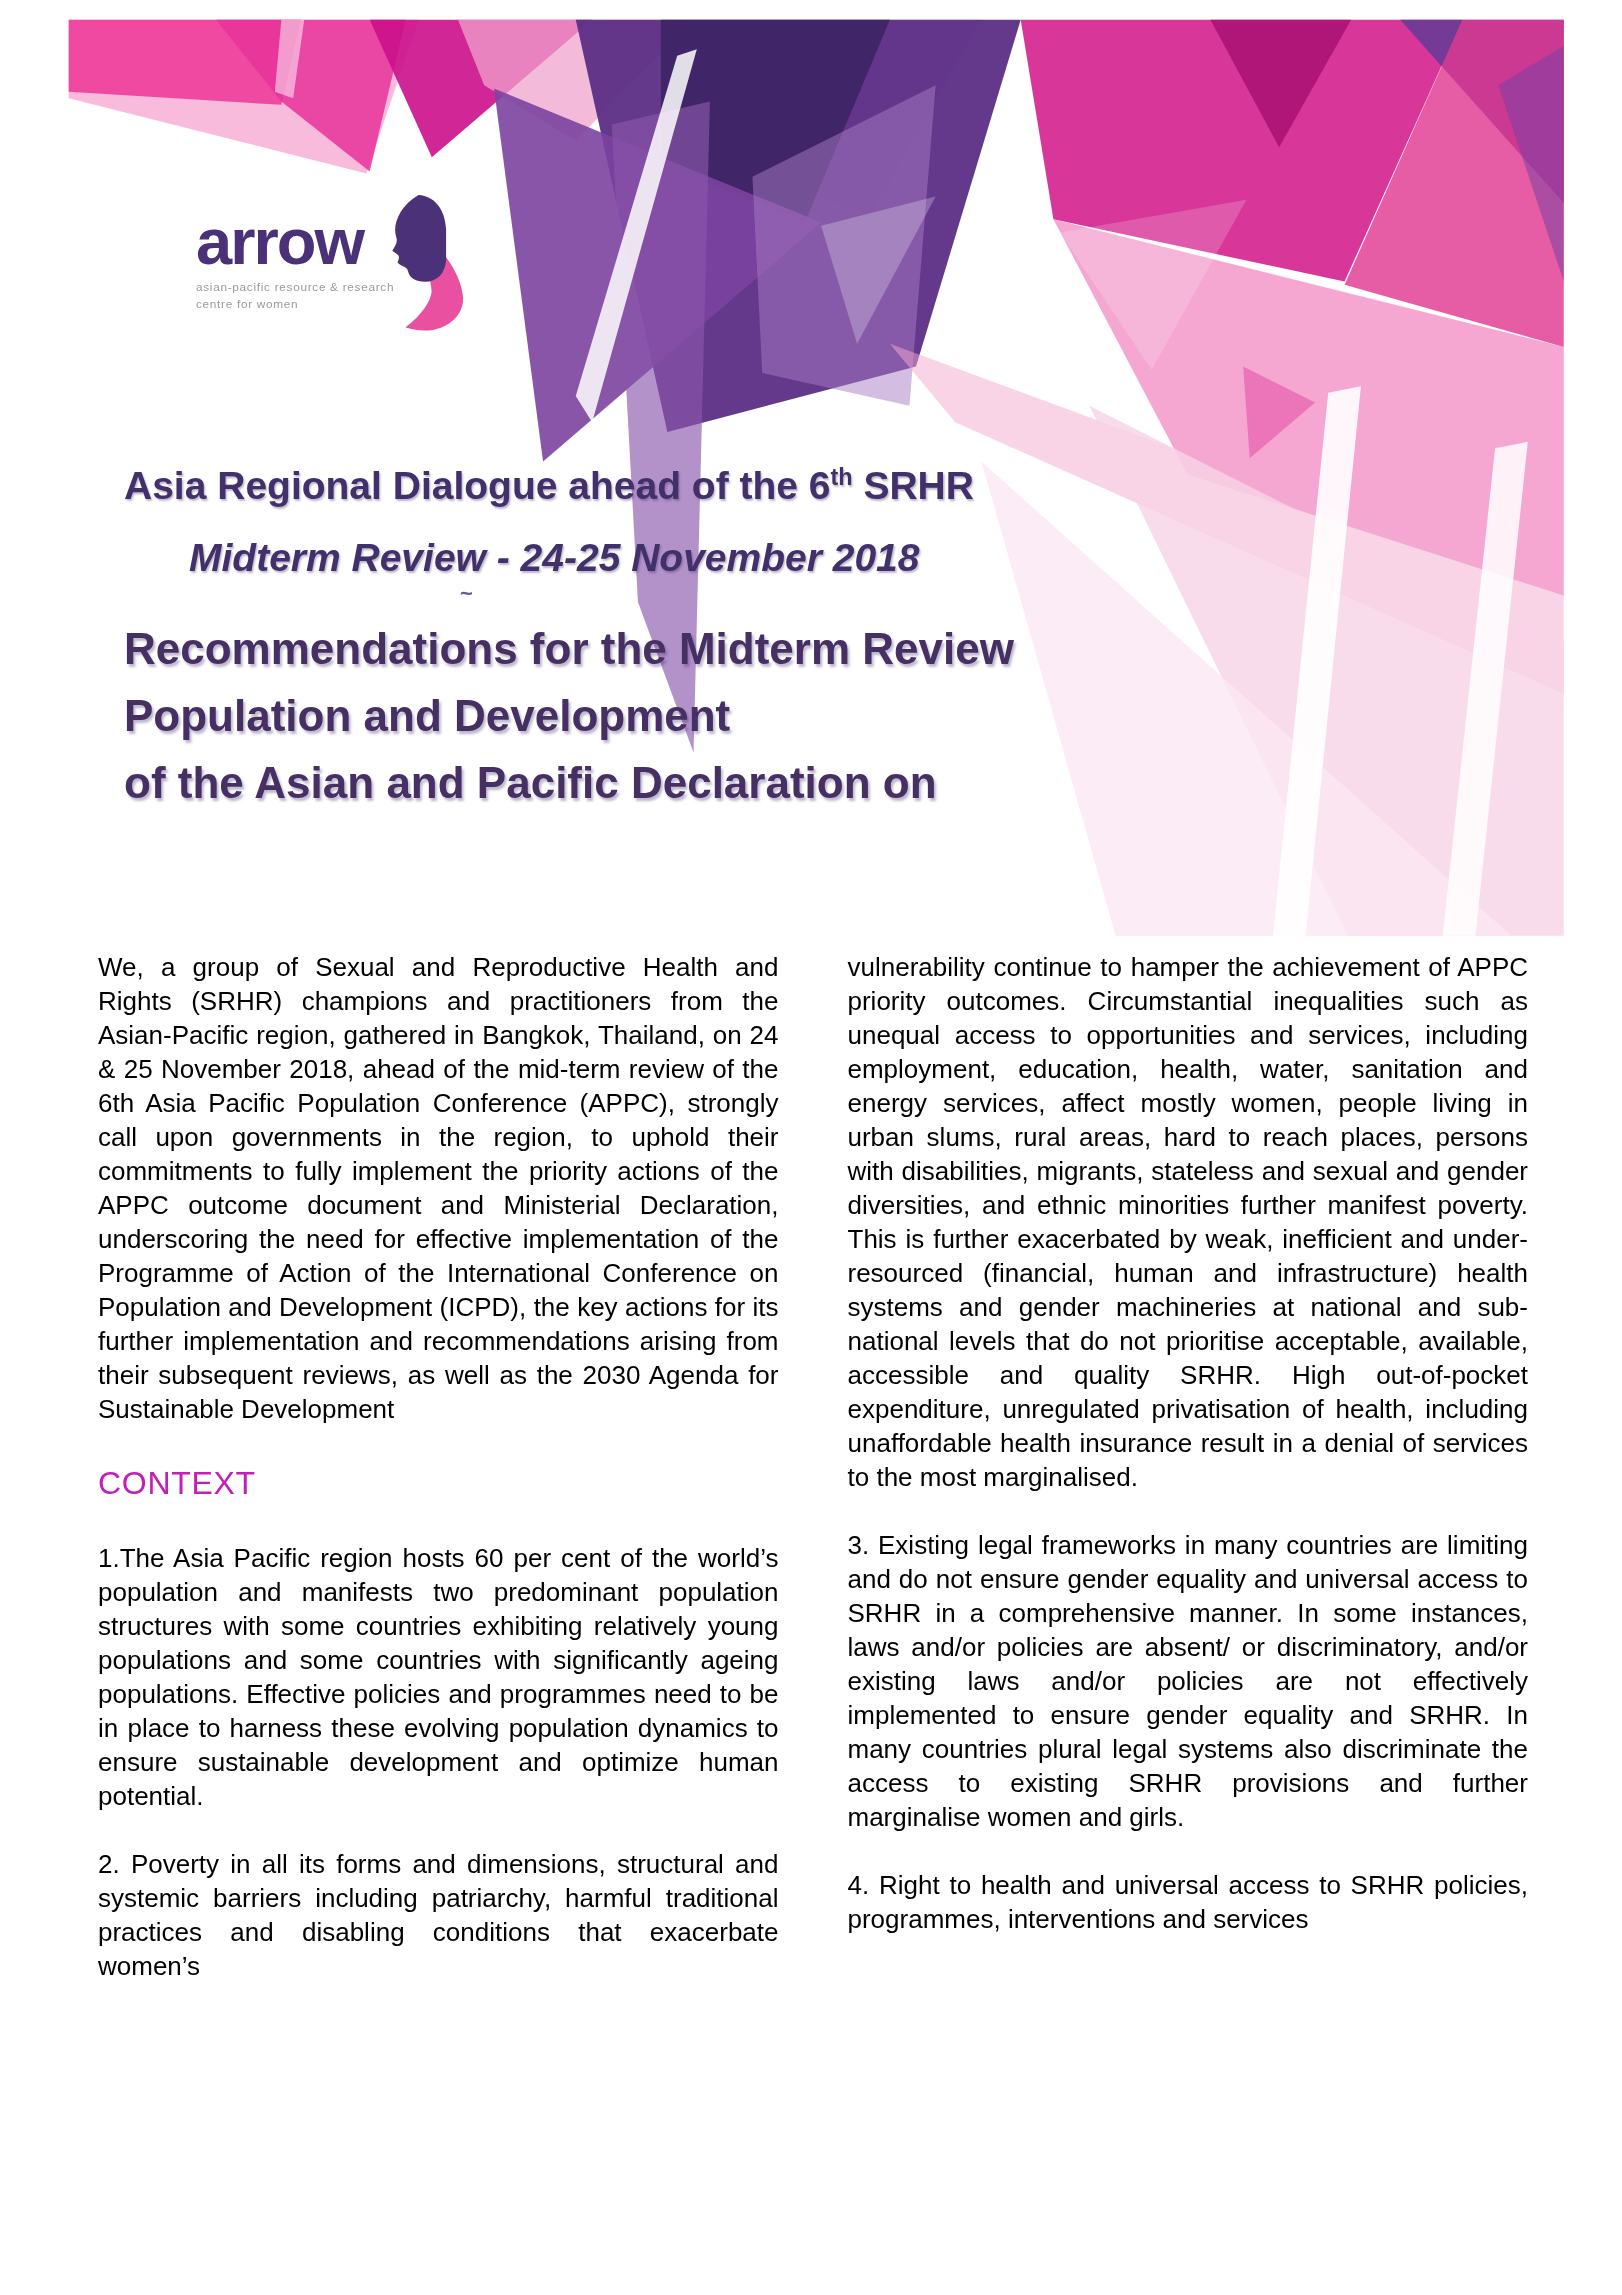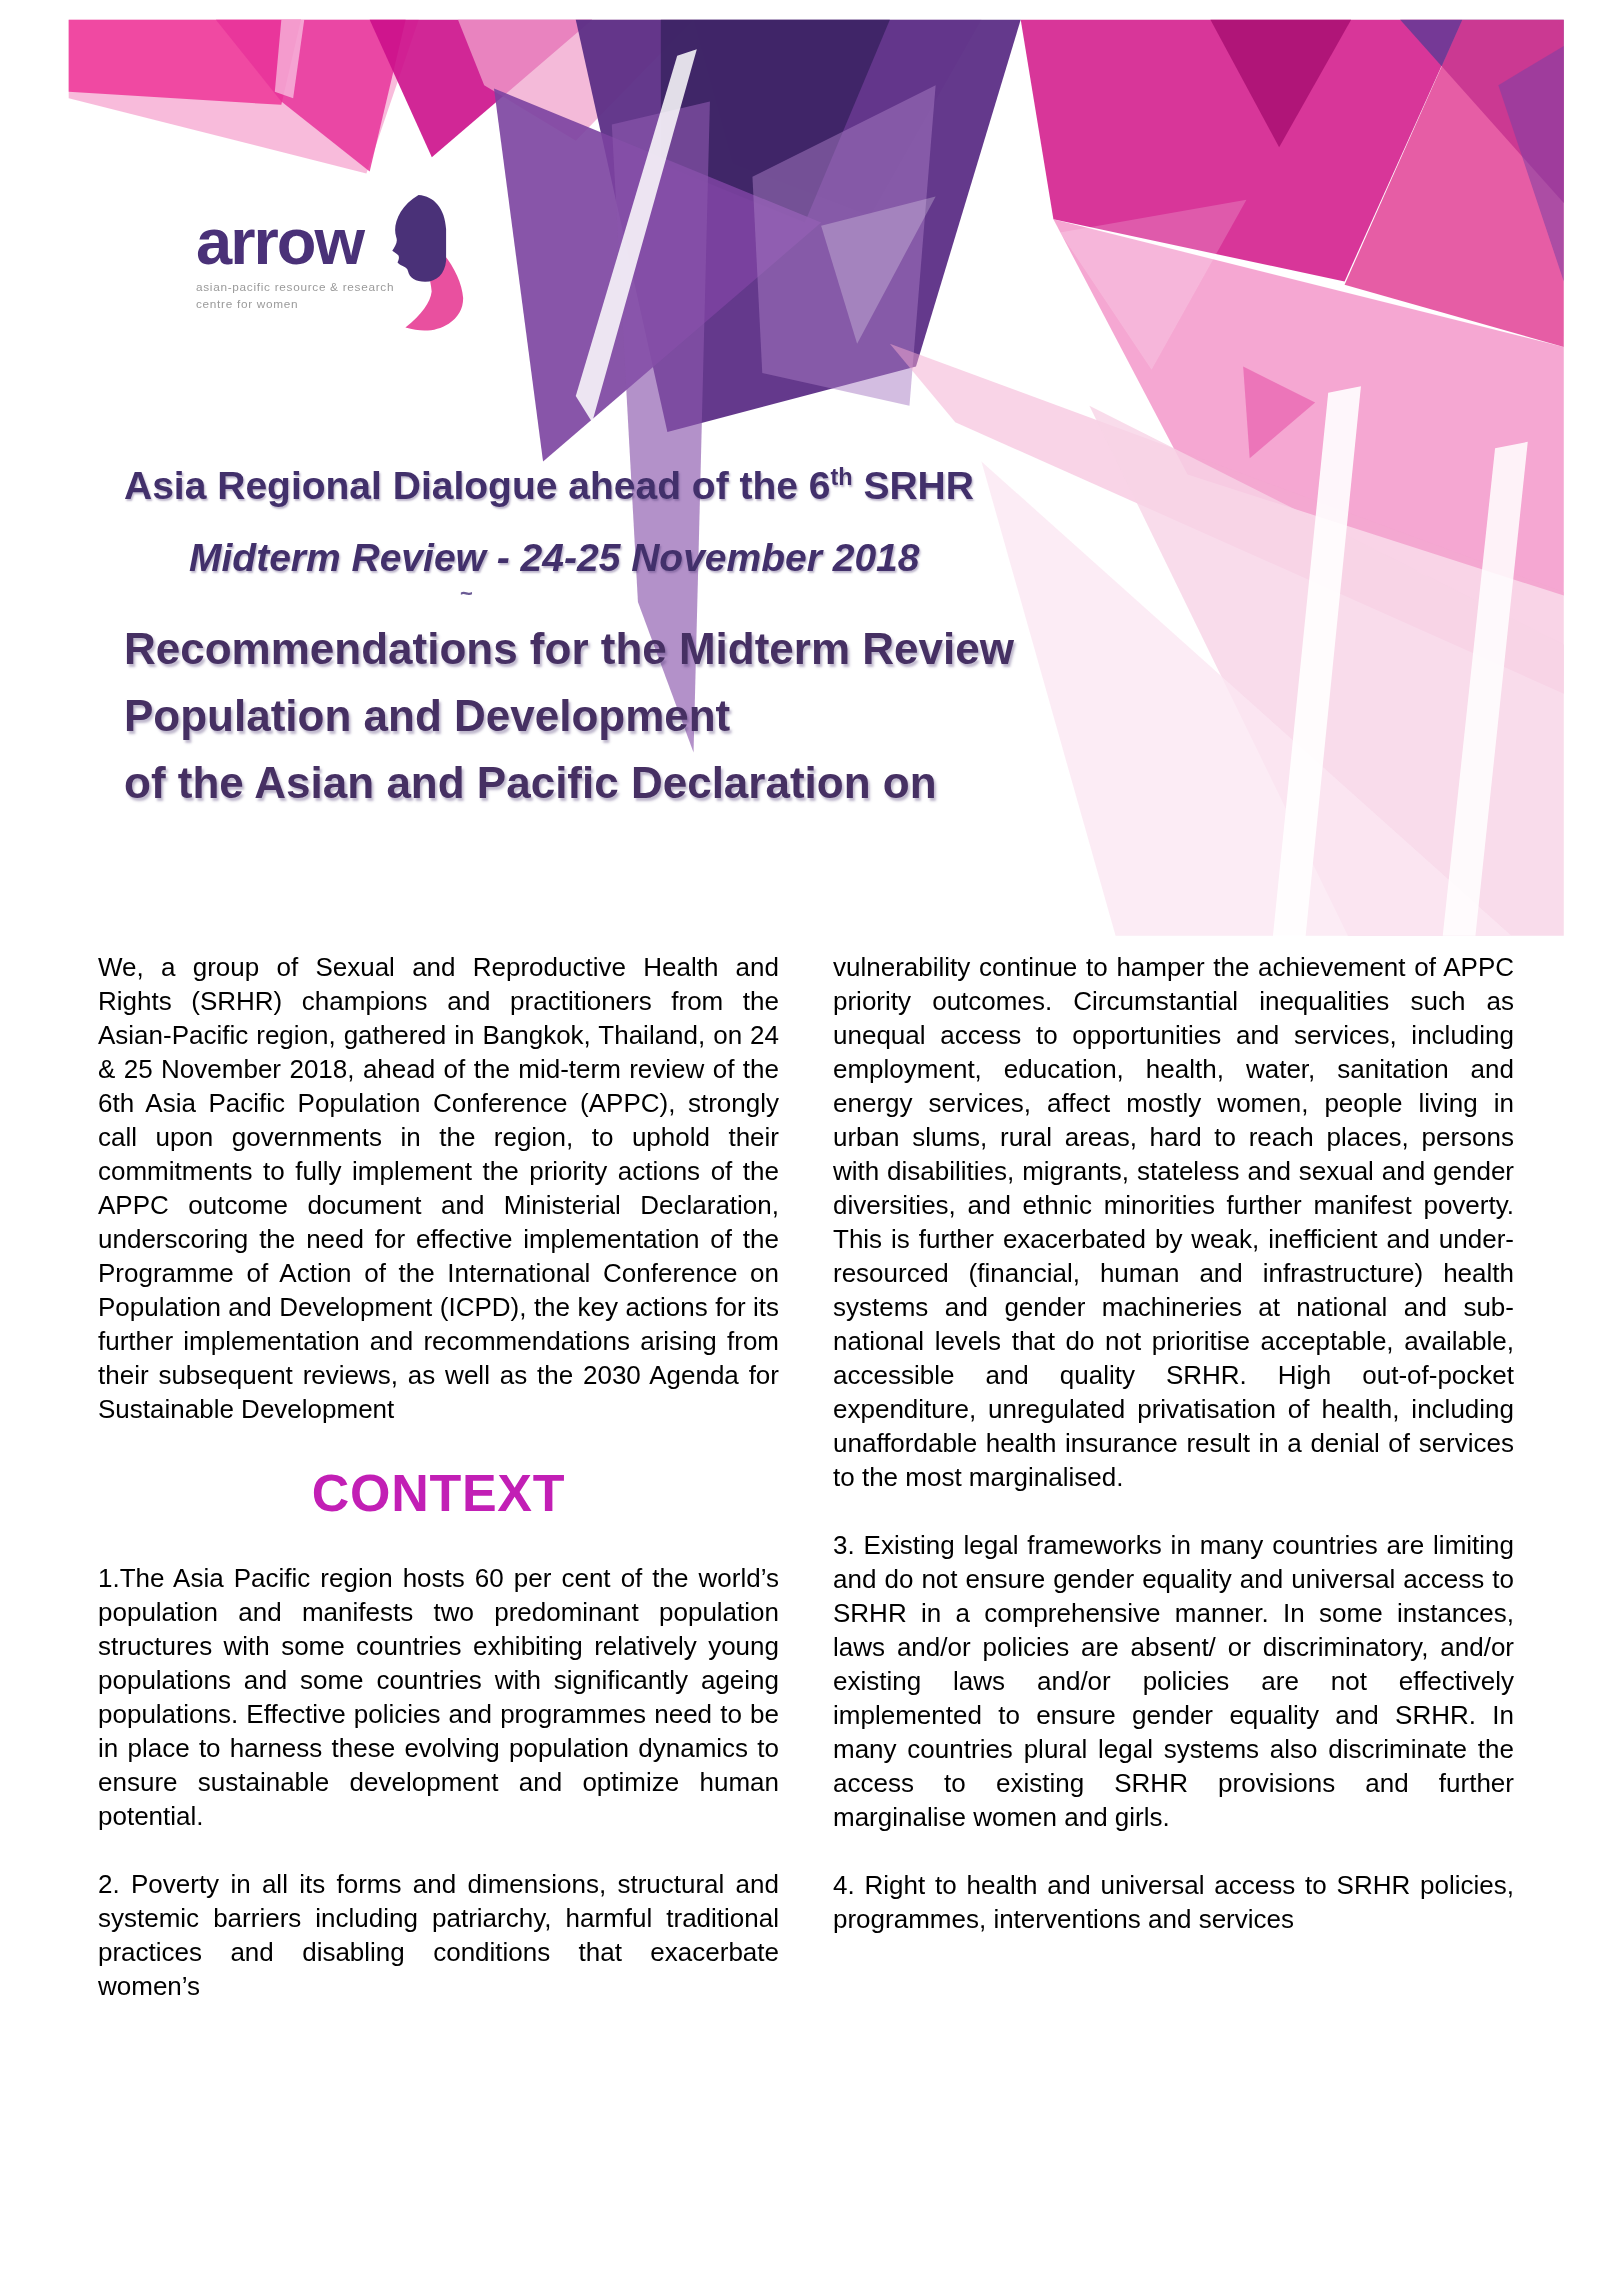--- a/index.html
+++ b/index.html
@@ -36,35 +36,34 @@
   }
   .doc-title{
     position:absolute;left:124px;top:616px;
     font-size:44px;font-weight:bold;line-height:1.52;
     color:var(--heading-purple,#463063);
     text-shadow:2px 2.6px 2.6px rgba(70,50,110,0.35);
     white-space:nowrap;
   }
   .columns{
     position:absolute;left:98px;top:950px;width:1430px;
-    display:flex;gap:54px;align-items:flex-start;
+    display:flex;gap:69px;align-items:flex-start;
   }
   .col{width:681px;}
   .col p{
     margin:0 0 34px 0;
     font-size:26px;line-height:34px;
     text-align:justify;color:#000;
   }
   .col p:last-child{margin-bottom:0;}
   .section-heading{
     margin:41px 0 42px 0;
-    font-size:52px;font-weight:bold;line-height:1;
+    font-size:32px;font-weight:normal;line-height:1;
     color:var(--context-magenta,#C21FB5);
     letter-spacing:0.7px;
-    text-align:center;
   }
 </style>
 </head>
 <body>
 
 <div class="page">
 
   <svg class="header-graphic" viewBox="0 0 2479 1450" xmlns="http://www.w3.org/2000/svg" aria-hidden="true">
     <polygon points="105,30 640,30 560,265 105,150" fill="#F284BE" fill-opacity="0.55"></polygon>
     <polygon points="105,30 460,30 430,160 105,140" fill="#EE3D9B" fill-opacity="0.9"></polygon>

